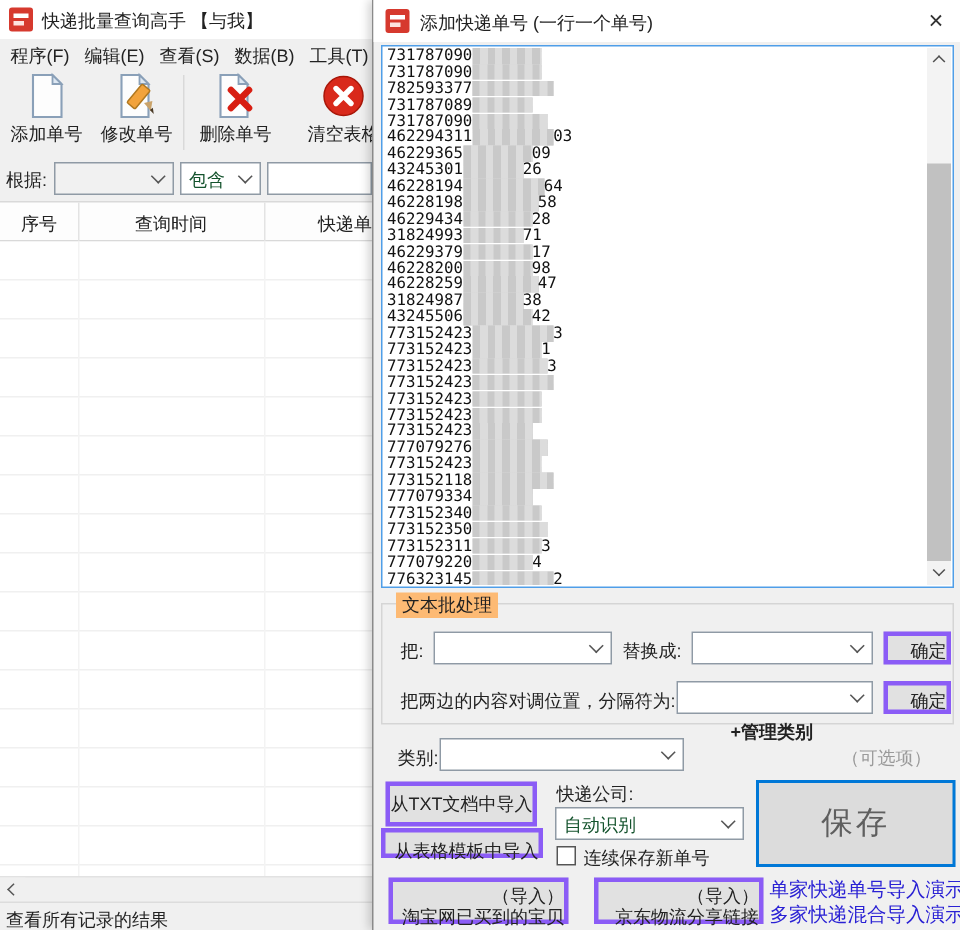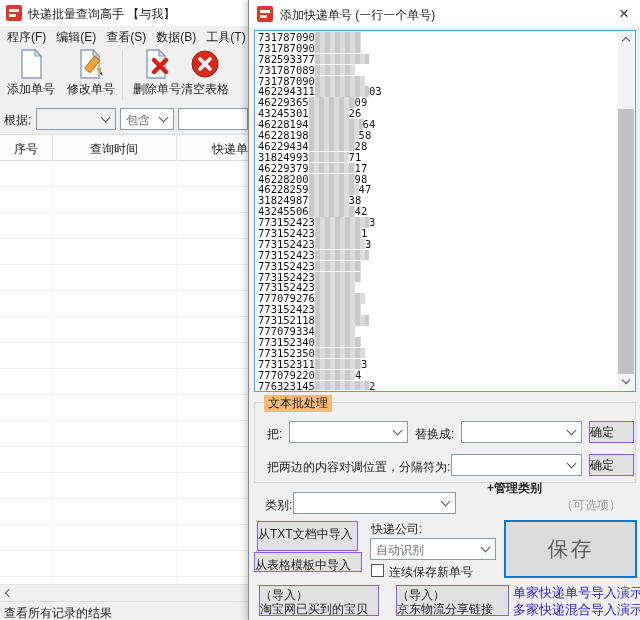--- a/index.html
+++ b/index.html
@@ -17,21 +17,21 @@
   .menu-item { display:inline-block; padding:3px 5px; color:#222; }
   
   #toolbar { position:absolute; left:0; top:46px; width:248px; height:58px; background:#f0f0f0; }
   .tb-btn { position:absolute; top:2px; width:58px; height:54px; text-align:center; }
   .tb-ico { display:block; margin:0 auto; width:30px; height:32px; }
   .tb-lbl { display:block; font-size:12px; color:#222; margin-top:1px; white-space:nowrap; }
   .tb-sep { position:absolute; top:4px; width:1px; height:50px; background:#d9d9d9; }
   
   #filter-row { position:absolute; left:0; top:104px; width:248px; height:30px; background:#f0f0f0; }
   .combo { position:absolute; background:#fff; border:1px solid #8f9aa5; height:22px; }
-  .combo .val { position:absolute; left:5px; top:3px; color:#737373; white-space:nowrap; }
+  .combo .val { position:absolute; left:5px; top:3px; color:#14532d; white-space:nowrap; }
   .chev { position:absolute; width:7px; height:7px; border-right:1.4px solid #555; border-bottom:1.4px solid #555; transform:rotate(45deg); }
   .combo .chev { right:6px; top:5px; }
   #flt-input { position:absolute; border:1px solid #8f9aa5; background:#fff; height:22px; font-size:12px; padding:0 3px; }
   
   #tbl-header { position:absolute; left:0; top:134px; width:248px; height:27px; background:#fdfdfd; border-top:1px solid #d9d9d9; border-bottom:1px solid #d9d9d9; }
   .th { position:absolute; top:6px; color:#222; text-align:center; }
   .th-vline { position:absolute; top:0; width:1px; height:27px; background:#e3e3e3; }
   #tbl-body { position:absolute; left:0; top:161px; width:248px; height:423px; background:#fff; overflow:hidden; }
   .trow { width:248px; height:26px; border-bottom:1px solid #f0f0f0; position:relative; }
   .trow i { position:absolute; top:0; width:1px; height:26px; background:#f3f3f3; }
@@ -61,21 +61,21 @@
   
   #ta-sb { position:absolute; right:1px; top:1px; width:16px; bottom:1px; background:#f3f3f3; }
   .sb-arrow { position:absolute; left:0; width:16px; height:16px; background:#f3f3f3; }
   .chev-up   { position:absolute; left:5px; top:6px; width:6px; height:6px; border-left:1.4px solid #505050; border-top:1.4px solid #505050; transform:rotate(45deg); }
   .chev-down { position:absolute; left:5px; top:3px; width:6px; height:6px; border-right:1.4px solid #505050; border-bottom:1.4px solid #505050; transform:rotate(45deg); }
   #ta-thumb { position:absolute; left:0; top:77px; width:16px; height:266px; background:#c1c1c1; }
   
   #groupbox { position:absolute; left:5px; top:402px; width:382px; height:81px; border:1px solid #d5d5d5; }
   #gb-label { position:absolute; left:9px; top:-8px; background:#fdba74; padding:0 4px; color:#222; }
   .lbl { position:absolute; color:#222; white-space:nowrap; }
-  .btn { position:absolute; background:#e1e1e1; border:1px solid #8b5cf6; text-align:left; color:#222; }
+  .btn { position:absolute; background:#e1e1e1; border:3px solid #8b5cf6; text-align:right; color:#222; }
   .btn-sm { height:22px; line-height:20px; font-size:12px; }
   
   .gray { color:#9a9a9a; }
   .bold { font-weight:bold; }
   
   #save-btn { position:absolute; left:255px; top:520px; width:133px; height:58px; background:#dcdcdc;
     border:2px solid #0078d7; color:#5f5f5f; font-size:21px; text-align:center; line-height:54px; letter-spacing:2px; }
   
   .checkbox { position:absolute; width:13px; height:13px; background:#fff; border:1px solid #555; }
   
@@ -112,21 +112,21 @@
     </div>
     <div class="tb-sep" style="left:122px;"></div>
     <div class="tb-btn" style="left:128px;">
       <svg class="tb-ico" viewBox="0 0 30 32">
         <path d="M5 2 h12 l6 6 v22 h-18 z" fill="#fdfdfd" stroke="#8aa0b8" stroke-width="1.4"></path>
         <path d="M17 2 l6 6 h-6 z" fill="#dde7f2" stroke="#8aa0b8" stroke-width="1.2"></path>
         <path d="M12 12 l12 12 M24 12 l-12 12" stroke="#d81e12" stroke-width="4.4" stroke-linecap="round"></path>
       </svg>
       <span class="tb-lbl">删除单号</span>
     </div>
-    <div class="tb-btn" style="left:176px;">
+    <div class="tb-btn" style="left:200px;">
       <svg class="tb-ico" viewBox="0 0 30 32">
         <circle cx="15" cy="16" r="13" fill="#d9291b"></circle>
         <circle cx="15" cy="16" r="13" fill="none" stroke="#a81608" stroke-width="1"></circle>
         <path d="M10 11 l10 10 M20 11 l-10 10" stroke="#fff" stroke-width="3.6" stroke-linecap="round"></path>
       </svg>
       <span class="tb-lbl">清空表格</span>
     </div>
   </div>
 
   <div id="filter-row">

